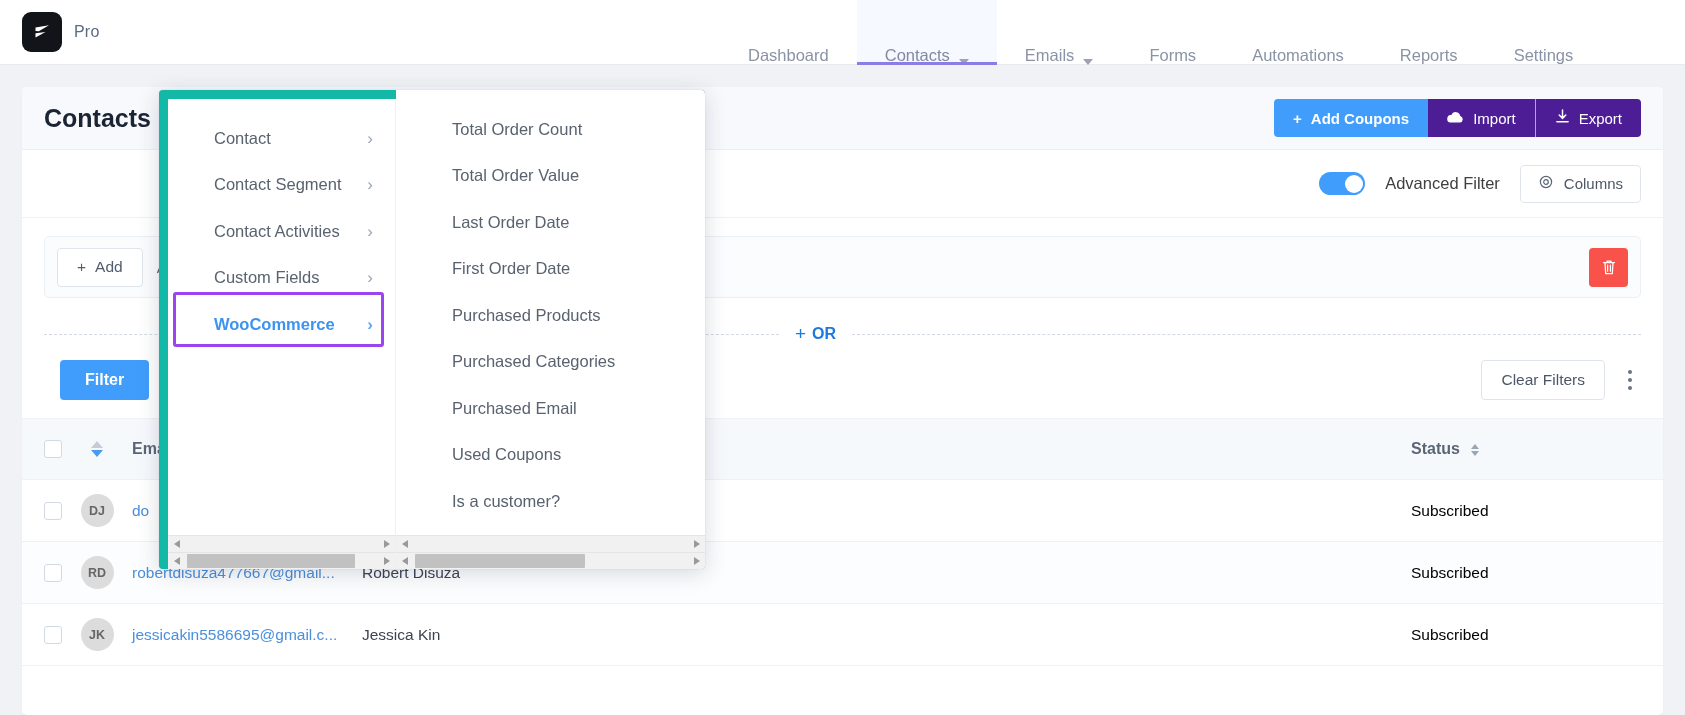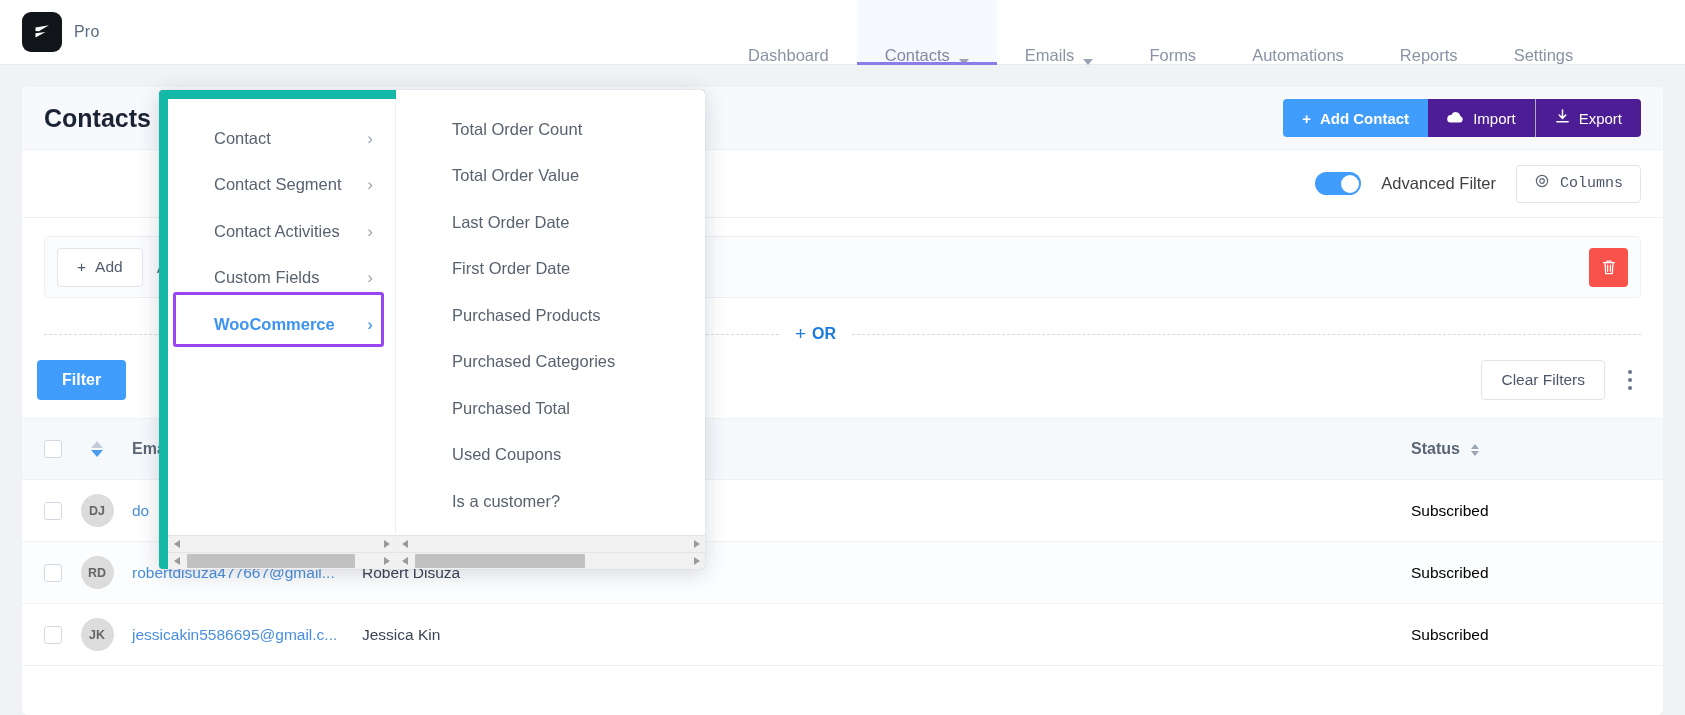--- a/index.html
+++ b/index.html
@@ -90,21 +90,21 @@
   }
   .switch .knob {
     position: absolute; right: 2.5px; top: 2.5px;
     width: 18px; height: 18px; border-radius: 50%; background: #fff;
   }
   .adv-label { font-size: 16.5px; color: #404040; cursor: pointer; }
   .btn-outline {
     display: flex; align-items: center; gap: 10px; height: 38px;
     padding: 0 17px; border: 1px solid #dfe4ec; border-radius: 4px;
     background: #fff; font-size: 15px; color: #4d5768; cursor: pointer;
-    font-family: Liberation Mono, monospace;
+    font-family: Liberation Sans, sans-serif;
   }
 
   
   .builder { padding: 18px 22px 0 22px; position: relative; }
   .cond-box {
     border: 1px solid #eceff4; border-radius: 5px; background: #fbfcfe;
     height: 62px; display: flex; align-items: center; padding: 0 12px;
     position: relative;
   }
   .btn-add {
@@ -126,21 +126,21 @@
   .or-line { flex: 1; border-top: 1px dashed #d3d9e2; }
   .or-chip {
     display: flex; align-items: center; gap: 6px;
     padding: 0 16px; font-size: 16px; font-weight: bold; color: #1a7ae0;
     cursor: pointer; white-space: nowrap;
   }
   .or-chip .plus { font-weight: normal; font-size: 19px; }
 
   
   .actions-row {
-    display: flex; align-items: center; padding: 16px 22px 0 15px;
+    display: flex; align-items: center; padding: 16px 22px 0 38px;
   }
   .btn-filter {
     height: 40px; padding: 0 25px; border-radius: 4px; background: #409dfb;
     color: #fff; font-size: 16px; font-weight: bold; border: none;
     cursor: pointer; font-family: inherit;
   }
   .actions-right { margin-left: auto; display: flex; align-items: center; gap: 14px; }
   .btn-clear {
     height: 40px; padding: 0 19px; border: 1px solid #dfe4ec; border-radius: 4px;
     background: #fff; font-size: 15.5px; color: #4d5768; cursor: pointer;
@@ -274,21 +274,21 @@
 <div class="page">
   <div class="card">
 
     <div class="card-head">
       <span class="page-title">Contacts</span>
       <span class="page-count">(11)</span>
       <div class="head-right">
         <div class="btn-group">
           <button class="btn btn-primary">
             <span>+</span>
-            <span>Add Contact</span>
+            <span>Add Coupons</span>
           </button>
           <button class="btn btn-gray">
             <span>
               <svg width="17" height="13" viewBox="0 0 20 14" aria-hidden="true">
                 <path d="M15.6 5.2a5.4 5.4 0 0 0-10.4-1A4 4 0 0 0 4.2 13h11a4 4 0 0 0 .4-7.8z" fill="#ffffff"></path>
               </svg>
             </span>
             <span>Import</span>
           </button>
           <button class="btn btn-gray">
@@ -478,21 +478,21 @@
       <div class="menu-item">
         <span>First Order Date</span>
       </div>
       <div class="menu-item">
         <span>Purchased Products</span>
       </div>
       <div class="menu-item">
         <span>Purchased Categories</span>
       </div>
       <div class="menu-item">
-        <span>Purchased Total</span>
+        <span>Purchased Email</span>
       </div>
       <div class="menu-item">
         <span>Used Coupons</span>
       </div>
       <div class="menu-item">
         <span>Is a customer?</span>
       </div>
     </div>
     <div class="sb-stack">
       <div class="sb-row empty">

